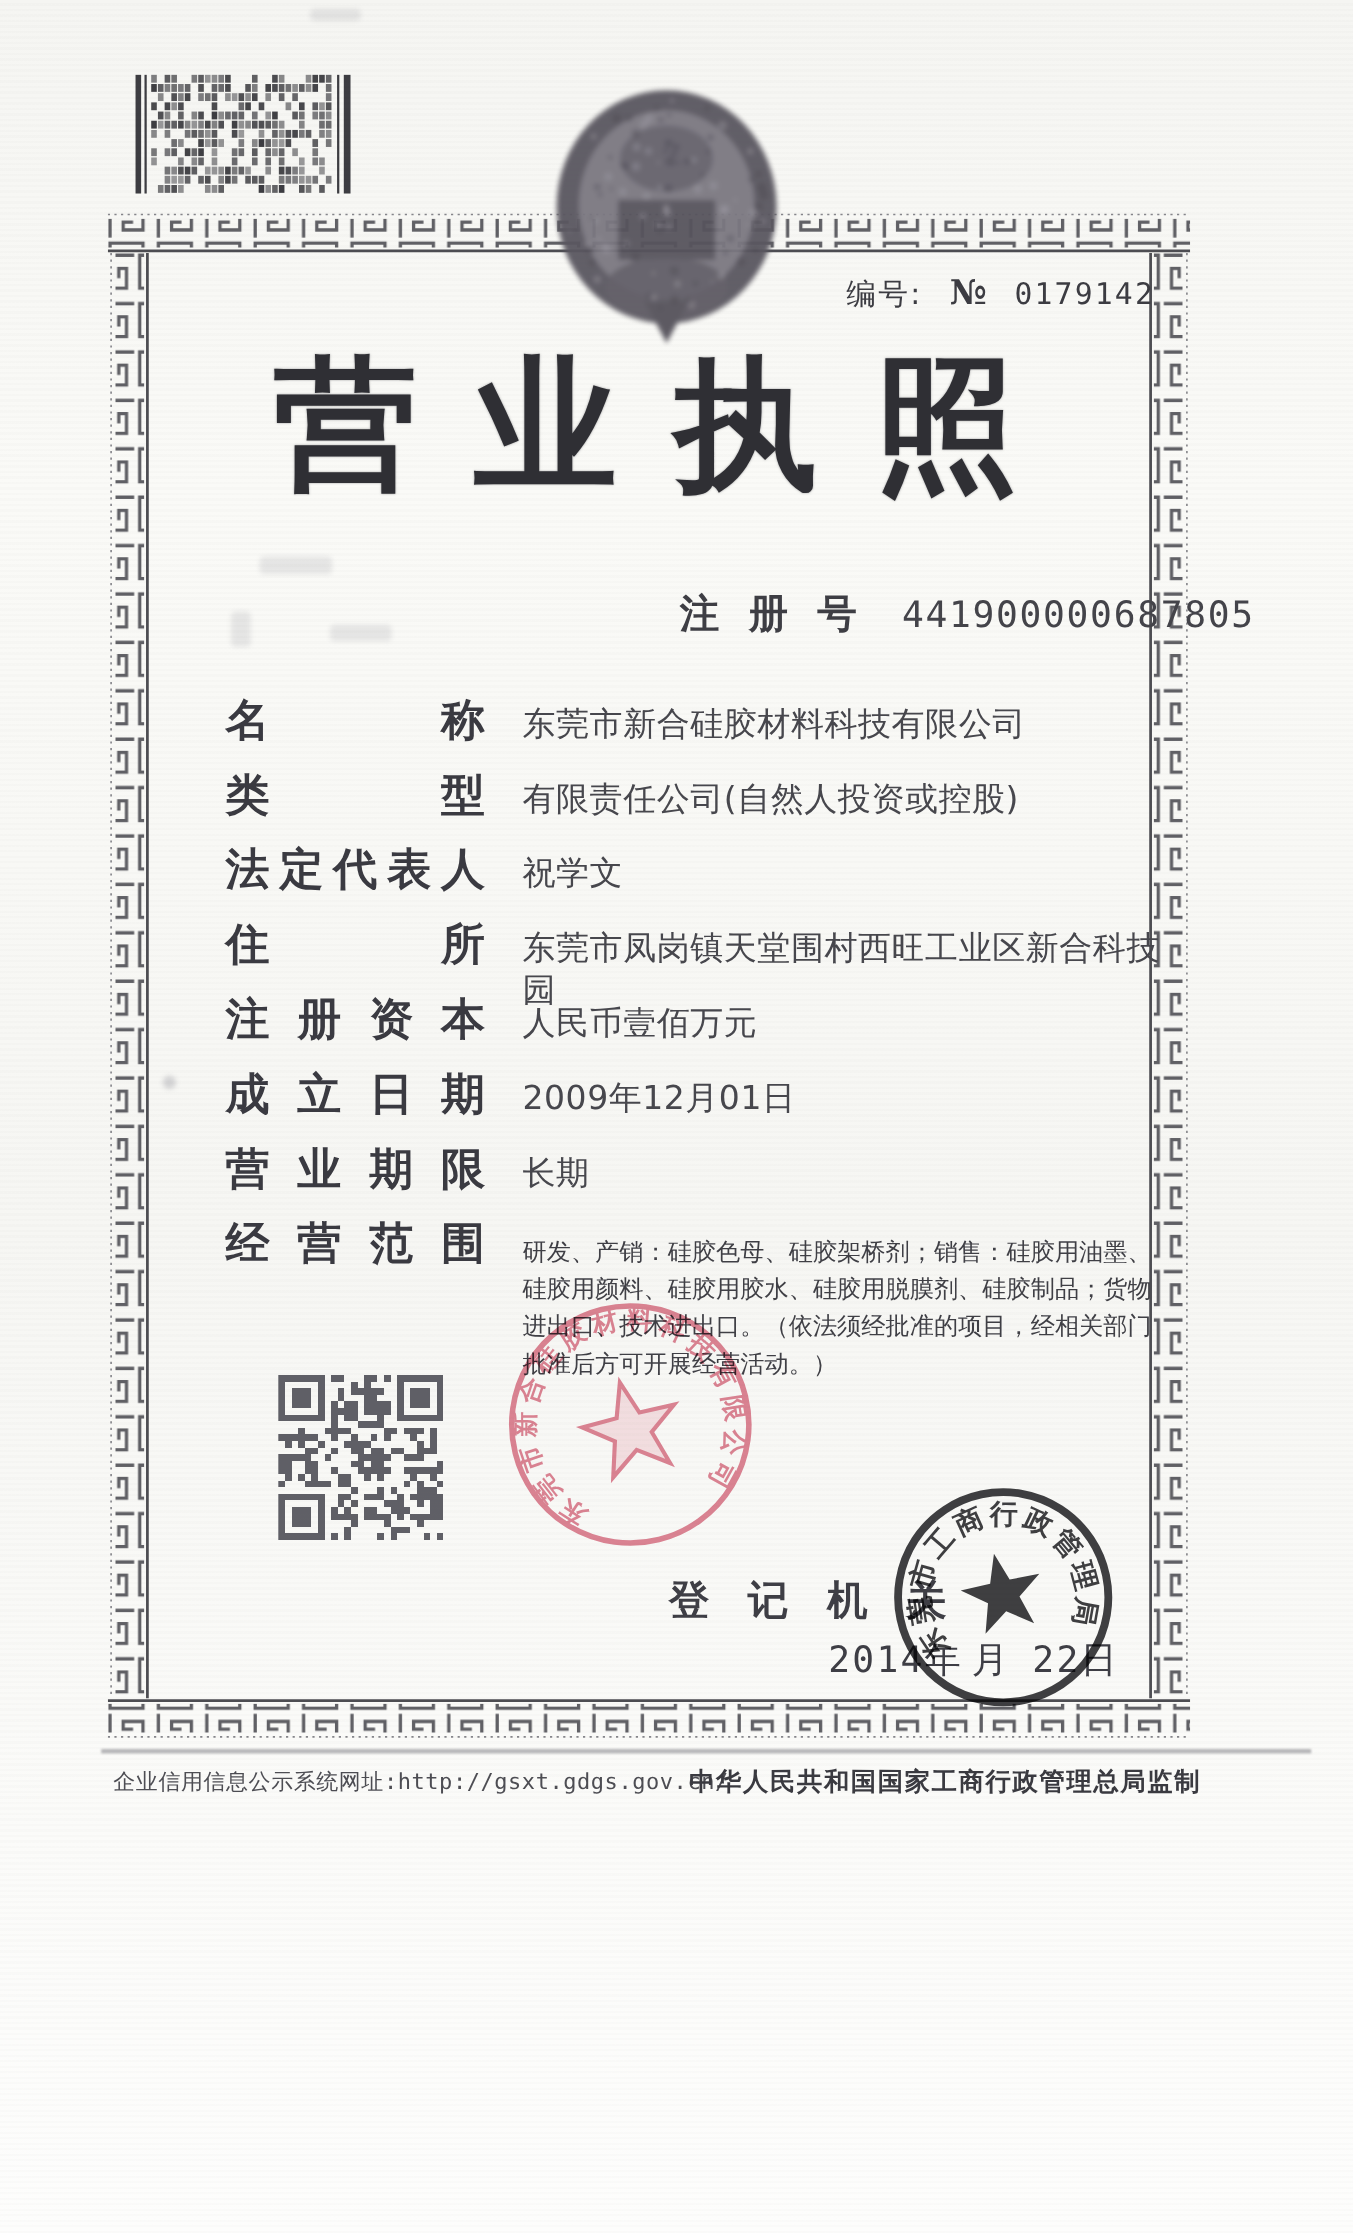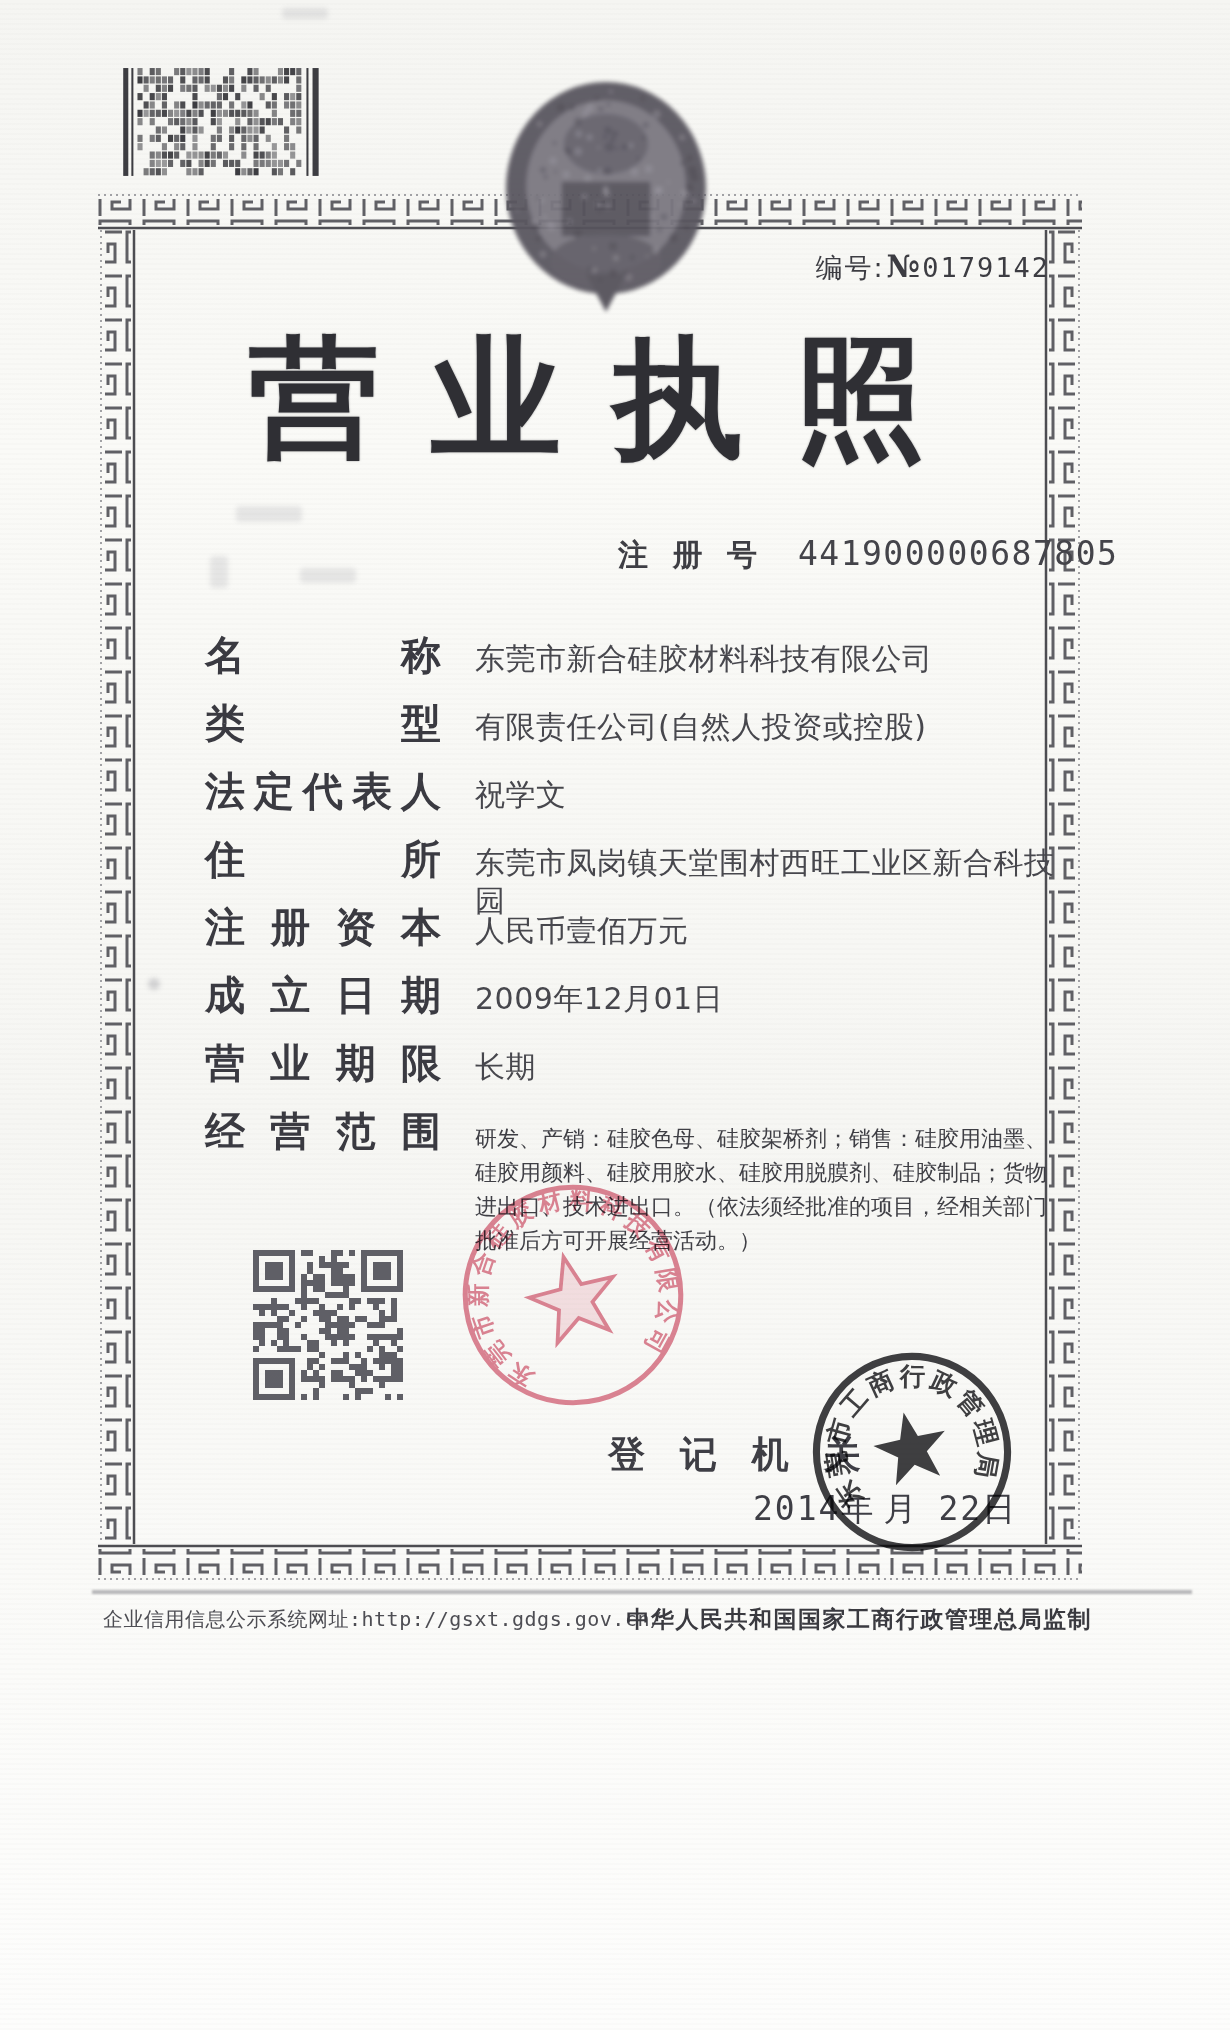--- a/index.html
+++ b/index.html
@@ -20,32 +20,32 @@
 
   
   .frame{position:absolute;left:98px;top:192px;width:984px;height:1390px;z-index:2;}
   .strip{position:absolute;display:block;}
   .strip-top{left:0;top:0;}
   .strip-bottom{left:0;bottom:0;transform:scaleY(-1);}
   .strip-left{left:0;top:38px;}
   .strip-right{right:0;top:38px;transform:scaleX(-1);}
 
   
-  .serial{position:absolute;top:248px;right:180px;z-index:4;display:flex;align-items:baseline;gap:2px;
+  .serial{position:absolute;top:248px;right:180px;z-index:4;display:flex;align-items:baseline;gap:25px;
           color:#3c3c42;font-size:27px;letter-spacing:2px;}
   .serial .no-sym{font-family:"DejaVu Serif",serif;font-weight:700;font-size:31px;letter-spacing:0;}
   .mono{font-family:"DejaVu Sans Mono",monospace;}
 
   .title{position:absolute;left:138px;top:330px;width:904px;margin:0;z-index:4;
          text-align:center;padding-left:46px;box-sizing:border-box;
          font-size:130px;line-height:1.05;font-weight:800;color:#2f2f34;
-         letter-spacing:.40em;text-shadow:0 0 2px rgba(70,70,75,.55);}
+         letter-spacing:.40em;text-shadow:0 0 2px rgba(70,70,75,.55);font-family:Liberation Mono, monospace;}
 
   .regrow{position:absolute;left:618px;top:534px;z-index:4;display:flex;align-items:baseline;}
-  .reg-label{font-size:30px;color:#3e3e44;letter-spacing:7px;font-weight:600;}
+  .reg-label{font-size:36px;color:#3e3e44;letter-spacing:7px;font-weight:600;}
   .reg-num{font-size:33px;color:#44444a;margin-left:34px;letter-spacing:1.5px;}
 
   .fields{position:absolute;left:205px;top:632px;width:860px;z-index:4;}
   .field-row{display:flex;align-items:baseline;height:68px;}
   .field-row.scope{height:auto;align-items:flex-start;}
   .field-label{width:236px;flex:0 0 236px;font-size:40px;font-weight:700;color:#3a3a41;
                text-align:justify;text-align-last:justify;line-height:1.15;
                font-family:"DejaVu Serif","DejaVu Sans",serif;}
   .field-value{margin-left:34px;font-size:30px;color:#47474d;letter-spacing:.5px;line-height:1.25;}
   .field-row.scope .field-value{font-size:22px;line-height:1.55;width:592px;color:#3f3f45;

